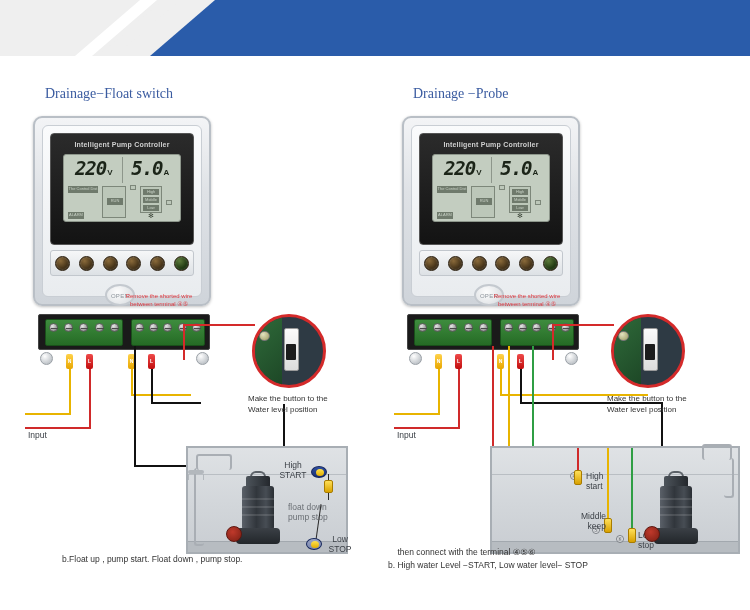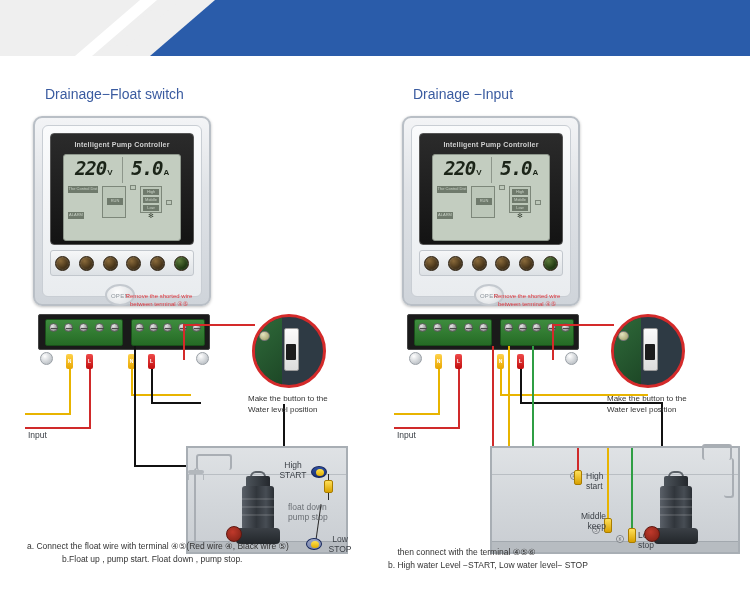--- a/index.html
+++ b/index.html
@@ -39,21 +39,21 @@
     font-family: "Liberation Sans", sans-serif;
   }
 
   
   .panel { position: absolute; top: 56px; height: 554px; }
   .panel-left { left: 0; width: 380px; }
   .panel-right { left: 380px; width: 370px; }
 
   .panel-title {
     position: absolute; font-size: 14px; color: #3a5ba0;
-    font-family: Liberation Sans, sans-serif;
+    font-family: Liberation Serif, serif;
   }
 
   
   .ctrl {
     position: absolute;
     background: linear-gradient(180deg,#f3f4f6 0%,#dfe2e6 40%,#cfd4da 100%);
     border: 2px solid #b9bfc6;
     border-radius: 9px;
     box-shadow: 0 1px 3px rgba(0,0,0,.25);
   }
@@ -68,21 +68,21 @@
     background: linear-gradient(180deg,#2b2b2b,#131313);
     border-radius: 4px;
     border: 1px solid #555;
   }
   .ctrl-brand {
     position: absolute; top: 7px; left: 0; right: 0;
     text-align: center; color: #cfcfcf; font-size: 7px;
     font-weight: bold; letter-spacing: .2px;
   }
   .lcd {
-    position: absolute; left: 12px; right: 12px; top: 20px; height: 87px;
+    position: absolute; left: 12px; right: 12px; top: 20px; height: 68px;
     background: #c3cdc0; border: 1px solid #8d968b; border-radius: 3px;
   }
   .lcd-top {
     position: absolute; left: 2px; right: 2px; top: 2px; height: 26px;
     display: flex;
   }
   .lcd-cellv, .lcd-cella {
     flex: 1; display: flex; align-items: baseline; justify-content: center;
     color: #1b2418;
   }
@@ -443,27 +443,26 @@
   <div class="float-wire" style="left:328px; top:418px; height:26px;"></div>
   <div class="float-ball" style="left:311px; top:410px;"></div>
   <div class="float-wt" style="left:324px; top:424px;"></div>
 
   <div class="lbl lbl-grey" style="left:288px; top:446px; width:60px;">float down<br>pump stop</div>
 
   <div class="float-wire" style="left:318px; top:448px; height:36px; transform:rotate(8deg);"></div>
   <div class="float-ball" style="left:306px; top:482px; background:linear-gradient(180deg,#9aa4c4,#7b87ad);"></div>
   <div class="lbl" style="left:324px; top:478px; width:32px; text-align:center;">Low<br>STOP</div>
 
-  <div class="caption" style="left:27px; top:484px; width:330px;">a. Connect the float wire with terminal ④⑤(Red wire ④, Black wire ⑤)</div>
   <div class="caption" style="left:27px; top:497px; width:330px;padding-left:35px;">b.Float  up , pump start. Float down , pump stop.</div>
 </div>
 
 <div class="panel panel-right">
 
-  <div class="panel-title" style="left:33px; top:30px;">Drainage −Input</div>
+  <div class="panel-title" style="left:33px; top:30px;">Drainage −Probe</div>
 
   <div class="ctrl" style="left:22px; top:60px; width:178px; height:190px;">
     <div class="ctrl-inner">
       <div class="ctrl-face">
         <div class="ctrl-brand">Intelligent Pump Controller</div>
         <div class="lcd">
           <div class="lcd-top">
             <div class="lcd-cellv">
               <span class="lcd-num">220</span>
               <span class="lcd-unit">V</span>

